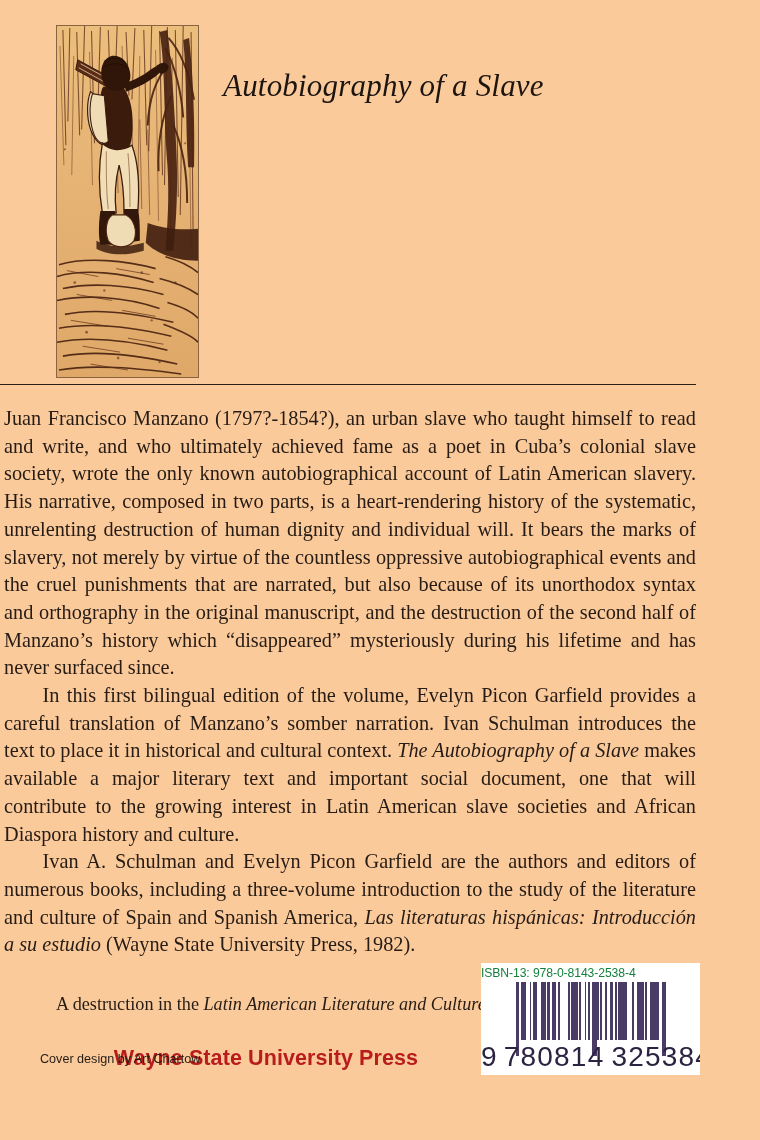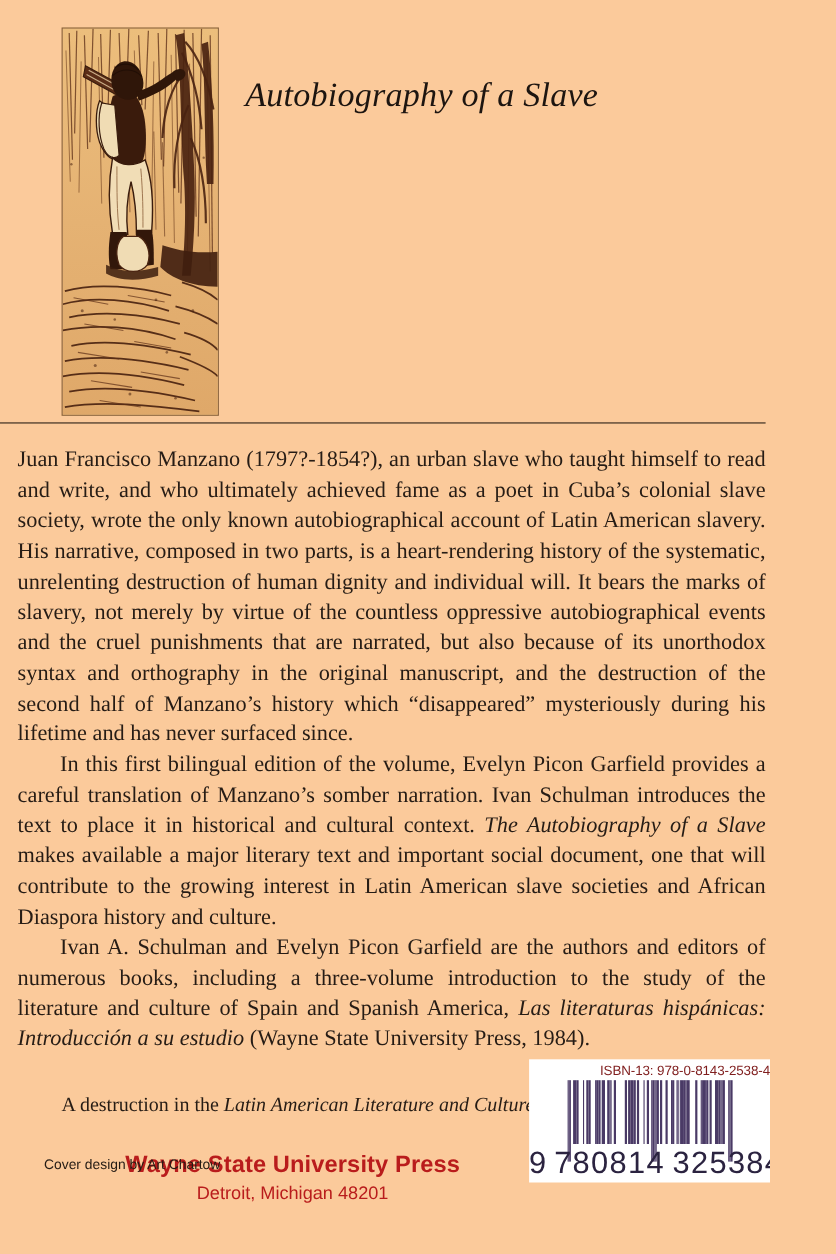--- a/index.html
+++ b/index.html
@@ -62,21 +62,21 @@
     margin: 9px 0 10px 0;
     width: 100%;
   }
   .title-es {
     margin-top: 2px;
   }
 
   
   .body-copy {
     padding-right: 64px;
-    padding-left: 16px;
+    padding-left: 4px;
     margin-top: 20px;
   }
   .body-copy p {
     margin: 0;
     font-size: 20.3px;
     line-height: 1.365;
     text-align: justify;
     text-indent: 0;
     color: #261c15;
     hyphens: none;
@@ -140,24 +140,24 @@
     left: 481px;
     top: 963px;
     width: 219px;
     height: 112px;
     background: #ffffff;
     box-sizing: border-box;
     padding: 4px 0 0 0;
     overflow: hidden;
   }
   .isbn-text {
-    text-align: right;
+    text-align: left;
     font-family: "Liberation Sans", sans-serif;
     font-size: 12.2px;
-    color: #7f1d1d;
+    color: #15803d;
     letter-spacing: -0.1px;
     line-height: 1.1;
     margin-bottom: 2px;
   }
   .bars {
     position: relative;
     height: 74px;
     margin: 0 auto;
     width: 150px;
     display: flex;
@@ -342,30 +342,29 @@
   </div>
 
   <div class="title-block">
     <div class="title-en">Autobiography of a Slave</div>
     <hr class="title-rule">
   </div>
 
   <div class="body-copy">
     <p><span>Juan Francisco Manzano (1797?-1854?), an urban slave who taught himself to read and write, and who ultimately achieved fame as a poet in Cuba’s colonial slave society, wrote the only known autobiographical account of Latin American slavery. His narrative, composed in two parts, is a heart-rendering history of the systematic, unrelenting destruction of human dignity and individual will. It bears the marks of slavery, not merely by virtue of the countless oppressive autobiographical events and the cruel punishments that are narrated, but also because of its unorthodox syntax and orthography in the original manuscript, and the destruction of the second half of Manzano’s history which “disappeared” mysteriously during his lifetime and has never surfaced since.</span></p>
     <p class="indent"><span>In this first bilingual edition of the volume, Evelyn Picon Garfield provides a careful translation of Manzano’s somber narration. Ivan Schulman introduces the text to place it in historical and cultural context. </span><em>The Autobiography of a Slave</em><span> makes available a major literary text and important social document, one that will contribute to the growing interest in Latin American slave societies and African Diaspora history and culture.</span></p>
-    <p class="indent"><span>Ivan A. Schulman and Evelyn Picon Garfield are the authors and editors of numerous books, including a three-volume introduction to the study of the literature and culture of Spain and Spanish America, </span><em>Las literaturas hispánicas: Introducción a su estudio</em><span> (Wayne State University Press, 1984).</span></p>
+    <p class="indent"><span>Ivan A. Schulman and Evelyn Picon Garfield are the authors and editors of numerous books, including a three-volume introduction to the study of the literature and culture of Spain and Spanish America, </span><em>Las literaturas hispánicas: Introducción a su estudio</em><span> (Wayne State University Press, 1982).</span></p>
   </div>
 
   <div class="clear-zone"></div>
 
   <div class="series-line"><span>A destruction in the </span><em>Latin American Literature and Culture Series</em><span>.</span></div>
 
   <div class="publisher">
     <div class="pub-name">Wayne State University Press</div>
-    <div class="pub-city">Detroit, Michigan 48201</div>
   </div>
 
   <div class="credit">Cover design by Art Chartow</div>
 
   <div class="barcode-box">
     <div class="isbn-text">ISBN-13: 978-0-8143-2538-4</div>
     <div class="bars" id="bars">
         <span style="width: 1.6px; height: 74px; background: rgb(74, 58, 102);"></span>
         <span style="width: 1.6px; height: 74px; background: rgb(74, 58, 102);"></span>
         <span style="width: 1.6px; height: 74px; background: rgb(74, 58, 102);"></span>

